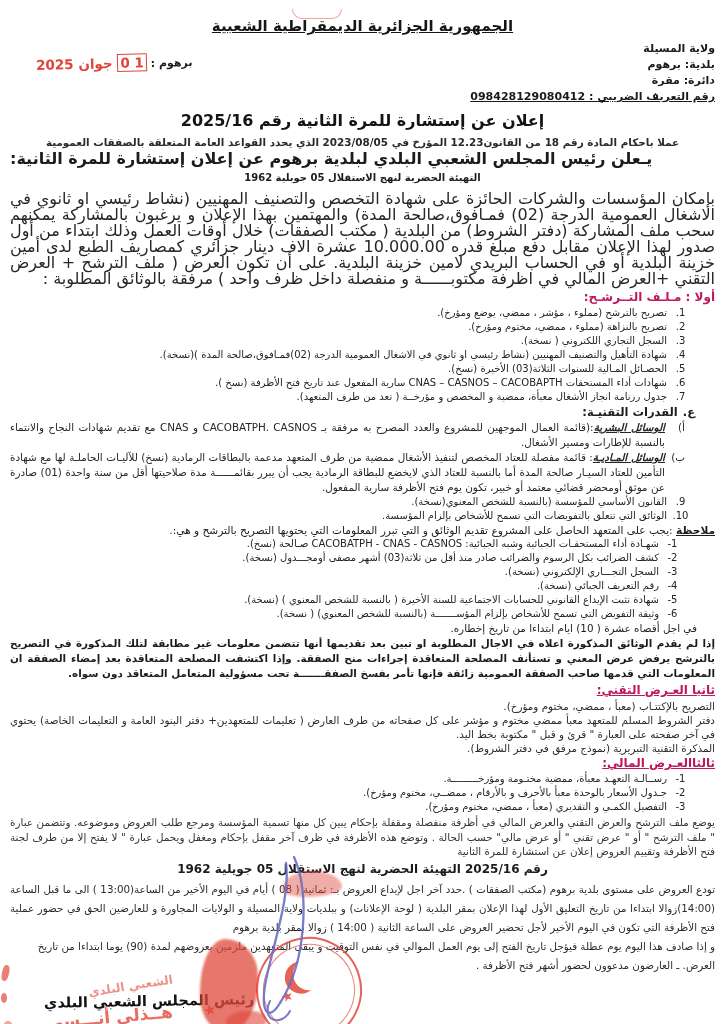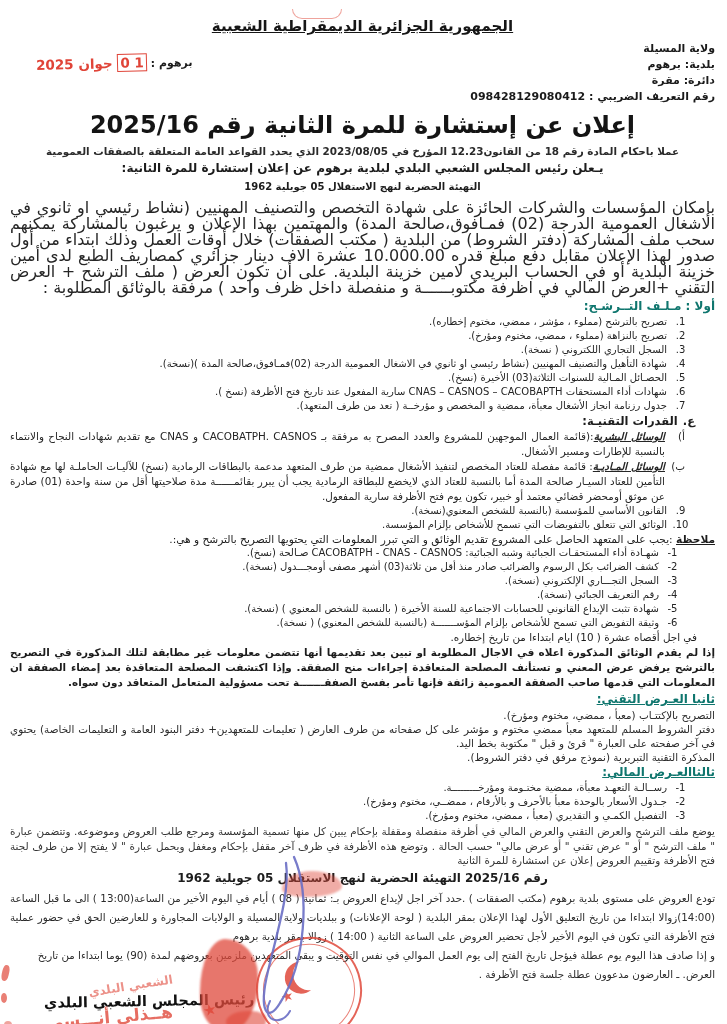--- a/index.html
+++ b/index.html
@@ -15,35 +15,35 @@
     color:#1c1c1c;
     direction:rtl;
   }
   
   .republic{
     text-align:center;font-size:15px;font-weight:bold;
     text-decoration:underline;margin-bottom:6px;color:#161616;
   }
   .org-block{font-size:11px;font-weight:bold;line-height:16px;color:#1a1a1a;}
   .org-block div{white-space:nowrap;}
-  .tax-line{font-weight:bold;}
+  .tax-line{font-weight:bold;text-decoration:underline;}
   .date-stamp{
     position:absolute;left:36px;top:46px;font-size:11px;font-weight:bold;
     transform:rotate(-1.5deg);white-space:nowrap;
   }
   .ds-val{color:#e04438;font-size:13.5px;letter-spacing:1px;}
   .ds-day{border:1.5px solid #e04438;padding:0 2px;direction:rtl;unicode-bidi:bidi-override;}
   
-  .main-title{text-align:center;font-size:24px;font-weight:bold;margin:6px 0 4px;color:#141414;}
+  .main-title{text-align:center;font-size:16px;font-weight:bold;margin:6px 0 4px;color:#141414;}
   .law-line{text-align:center;font-size:10.4px;font-weight:bold;line-height:16px;color:#2a2a2a;}
-  .announce-line{text-align:center;font-size:12px;font-weight:bold;line-height:18px;}
+  .announce-line{text-align:left;font-size:16px;font-weight:bold;line-height:18px;}
   .project-line{text-align:center;font-size:10px;font-weight:bold;line-height:20px;margin-bottom:3px;}
   
   .para{font-size:16px;line-height:16px;text-align:justify;color:#262626;margin:0 0 2px;}
-  .sec-head{font-size:12px;font-weight:bold;line-height:17px;color:#0f766e;}
+  .sec-head{font-size:12px;font-weight:bold;line-height:17px;color:#be185d;}
   .sec-head.u{text-decoration:underline;}
   .list{margin:0;padding:0 26px 0 0;}
   .list.deep{padding-right:34px;}
   .li{display:flex;gap:5px;font-size:10px;line-height:14px;color:#242424;}
   .li .num{min-width:17px;text-align:center;flex:none;}
   .li .txt{flex:1;}
   .cap-head{display:flex;gap:5px;padding-right:20px;font-size:11.5px;font-weight:bold;line-height:16px;}
   .subli{display:flex;gap:5px;padding-right:30px;font-size:10.4px;line-height:15px;text-align:justify;color:#262626;}
   .subli .mk{flex:none;min-width:15px;}
   .subli .lead{font-weight:bold;text-decoration:underline;font-style:italic;}
@@ -126,21 +126,21 @@
   <div class="law-line">عملا باحكام المادة رقم 18 من القانون12.23 المؤرخ في 2023/08/05 الذي يحدد القواعد العامة المتعلقة بالصفقات العمومية</div>
   <div class="announce-line">يـعلن رئيس المجلس الشعبي البلدي لبلدية برهوم عن إعلان إستشارة للمرة الثانية:</div>
   <div class="project-line">التهيئة الحضرية لنهج الاستقلال 05 جويلية 1962</div>
 
   <p class="para">بإمكان المؤسسات والشركات الحائزة على شهادة التخصص والتصنيف المهنيين (نشاط رئيسي او ثانوي في الاشغال العمومية الدرجة (02) فمـافوق،صالحة المدة) والمهتمين بهذا الإعلان و يرغبون بالمشاركة يمكنهم سحب ملف المشاركة (دفتر الشروط) من البلدية ( مكتب الصفقات) خلال أوقات العمل وذلك ابتداء من أول صدور لهذا الإعلان مقابل دفع مبلغ قدره 10.000.00 عشرة الاف دينار جزائري كمصاريف الطبع لدى أمين خزينة البلدية أو في الحساب البريدي لامين خزينة البلدية. على أن تكون العرض ( ملف الترشح + العرض التقني +العرض المالي في اظرفة مكتوبــــــة و منفصلة داخل ظرف واحد ) مرفقة بالوثائق المطلوبة :</p>
 
   <div class="sec-head">أولا : مـلـف التــرشـح:</div>
   <div class="list">
     <div class="li">
         <span class="num">1.</span>
-        <span class="txt">تصريح بالترشح (مملوء ، مؤشر ، ممضي، مختوم إخطاره).</span>
+        <span class="txt">تصريح بالترشح (مملوء ، مؤشر ، ممضي، يوضع ومؤرخ).</span>
       </div>
     <div class="li">
         <span class="num">2.</span>
         <span class="txt">تصريح بالنزاهة (مملوء ، ممضي، مختوم ومؤرخ).</span>
       </div>
     <div class="li">
         <span class="num">3.</span>
         <span class="txt">السجل التجاري اللكتروني ( نسخة).</span>
       </div>
     <div class="li">
@@ -236,21 +236,21 @@
     <div class="li">
         <span class="num">3-</span>
         <span class="txt">التفصيل الكمـي و التقديري (معبأ ، ممضي، مختوم ومؤرخ).</span>
       </div>
   </div>
   <div class="env-para">يوضع ملف الترشح والعرض التقني والعرض المالي في أظرفة منفصلة ومقفلة بإحكام يبين كل منها تسمية المؤسسة ومرجع طلب العروض وموضوعه. وتتضمن عبارة " ملف الترشح " أو " عرض تقني " أو عرض مالي" حسب الحالة . وتوضع هذه الأظرفة في ظرف آخر مقفل بإحكام ومغفل ويحمل عبارة " لا يفتح إلا من طرف لجنة فتح الأظرفة وتقييم العروض إعلان عن استشارة للمرة الثانية</div>
   <div class="ref-line">رقم  2025/16 التهيئة الحضرية لنهج الاستقلال 05 جويلية 1962</div>
 
   <div class="submit-para">تودع العروض على مستوى بلدية برهوم (مكتب الصفقات ) .حدد آخر اجل لإيداع العروض بـ: ثمانية ( 08 ) أيام في اليوم الأخير من الساعة(13:00 ) الى ما قبل الساعة (14:00)زوالا ابتداءا من تاريخ التعليق الأول لهذا الإعلان بمقر البلدية ( لوحة الإعلانات) و ببلديات ولاية المسيلة و الولايات المجاورة و للعارضين الحق في حضور عملية فتح الأظرفة التي تكون في اليوم الأخير لأجل تحضير العروض على الساعة الثانية ( 14:00 ) زوالا بمقر بلدية برهوم</div>
   <div class="cont-line">و إذا صادف هذا اليوم يوم عطلة فيؤجل تاريخ الفتح إلى يوم العمل الموالي في نفس التوقيت و يبقى المتعهدين ملزمين بعروضهم لمدة  (90) يوما ابتداءا من تاريخ</div>
-  <div class="final-line">العرض. ـ العارضون مدعوون عطلة جلسة فتح الأظرفة .</div>
+  <div class="final-line">العرض. ـ العارضون مدعوون لحضور أشهر فتح الأظرفة .</div>
 
   <div class="overlay">
     <div class="stamp-frag">الشعبي البلدي</div>
     <div class="signer">رئيس المجلس الشعبي البلدي</div>
     <div class="stamp-name">هــذلي أنـــسي</div>
 
     <div class="stamp-circle">
       <span class="crescent"></span>
       <span class="stamp-star">★</span>
     </div>

